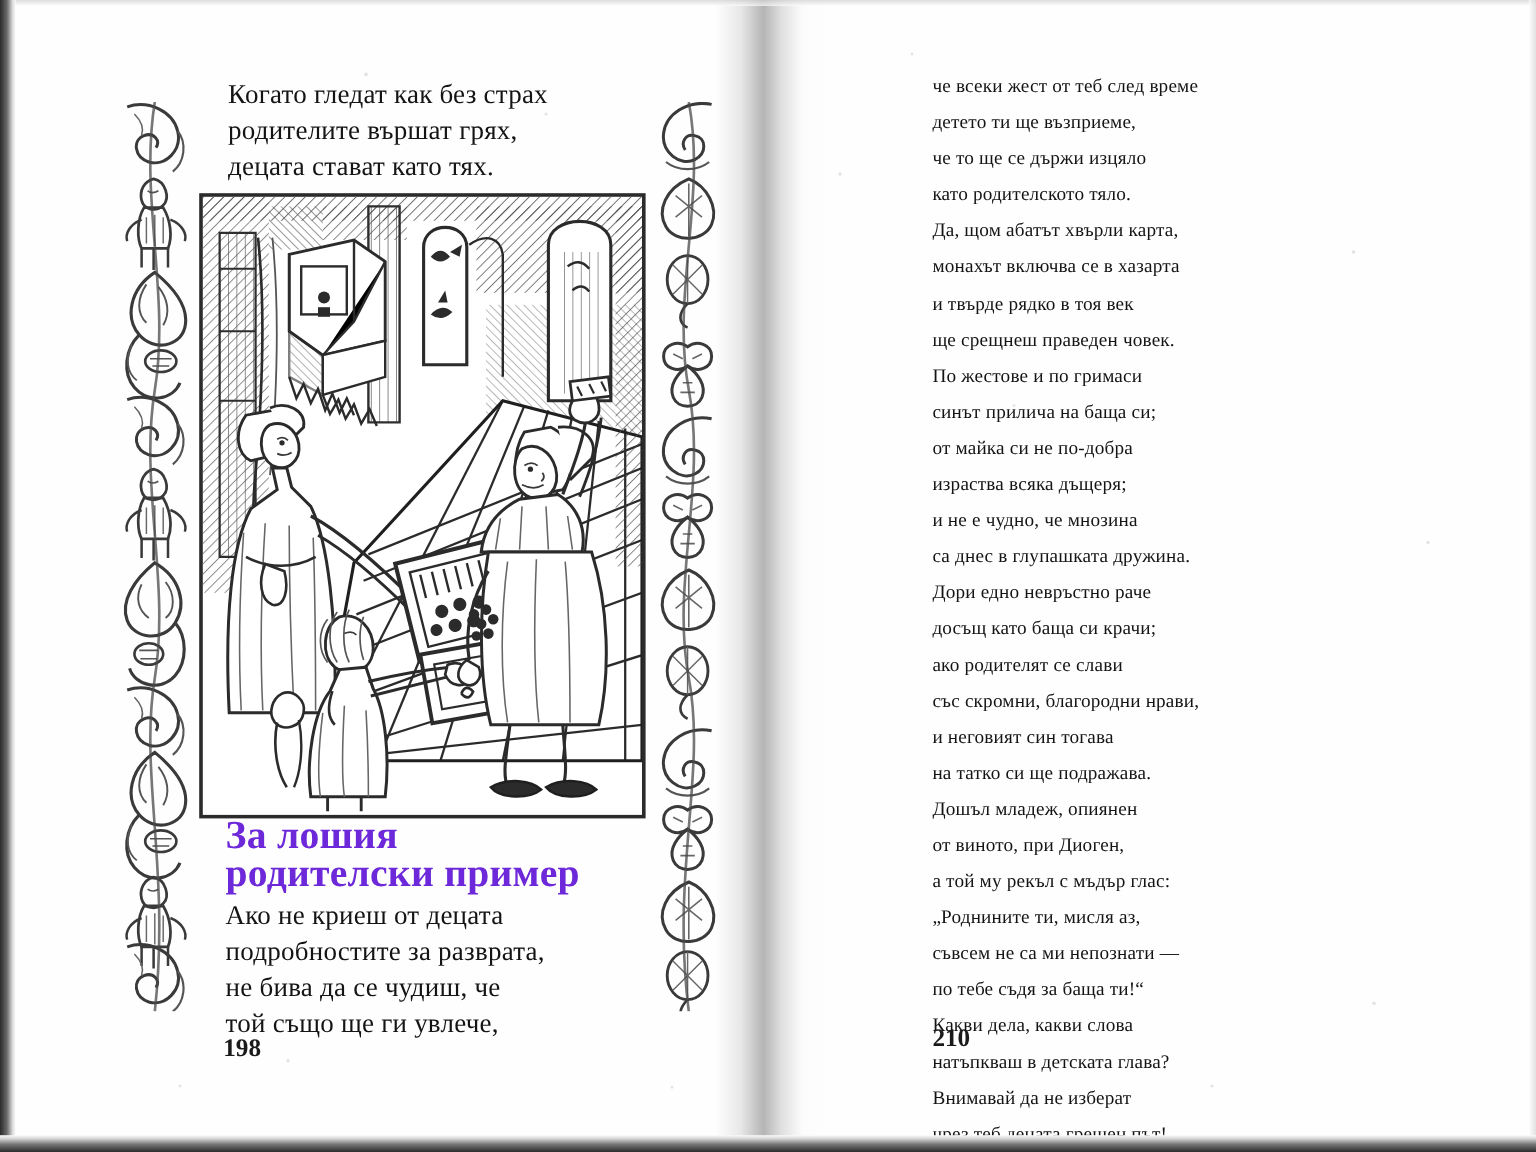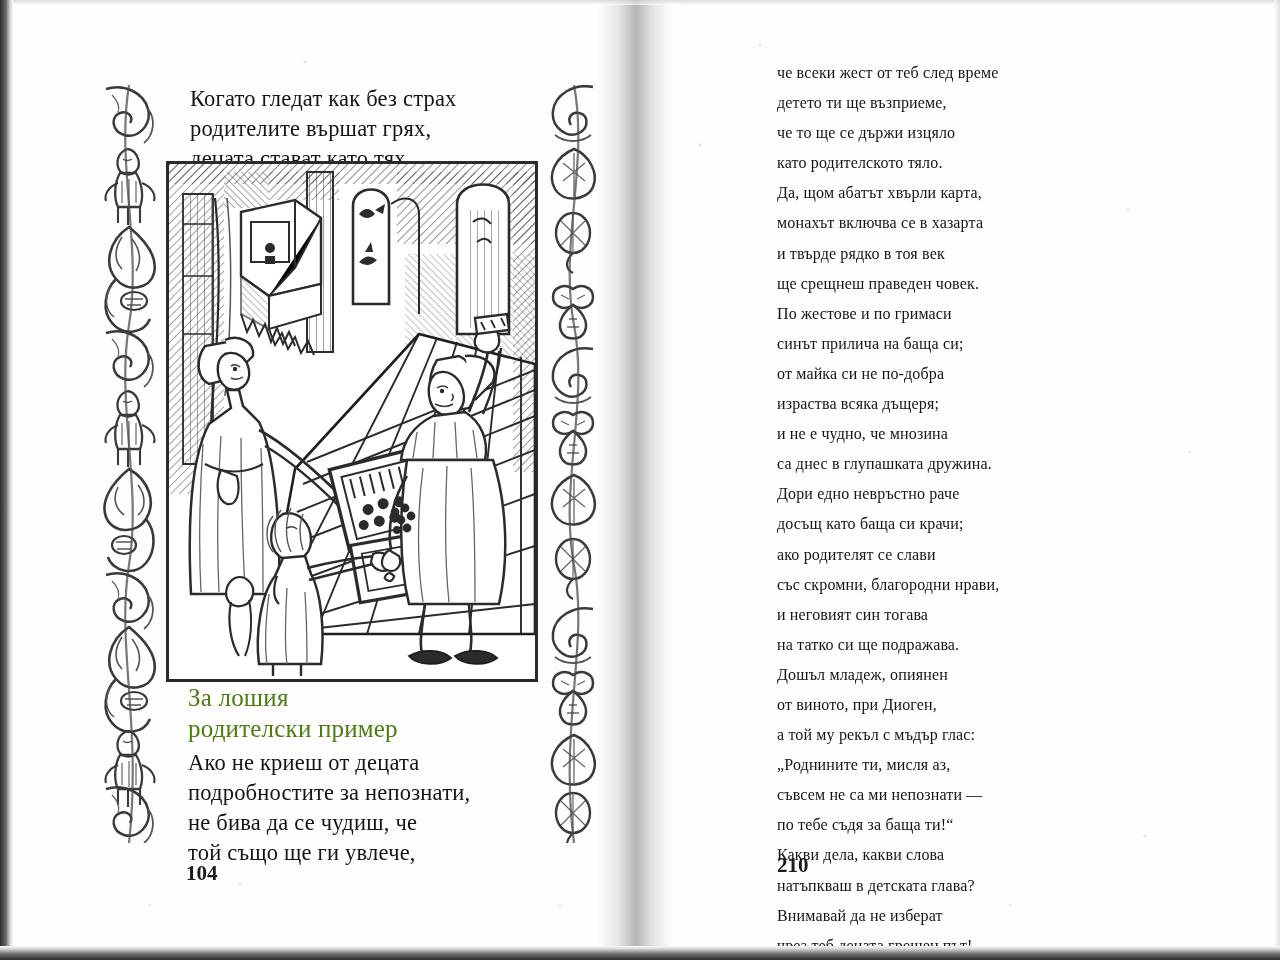--- a/index.html
+++ b/index.html
@@ -48,34 +48,34 @@
   #left-content{position:absolute;left:0;top:0;width:660px;height:960px;}
 
   .verse{
     position:absolute;
     font-size:22.5px;
     line-height:30px;
     color:#141414;
     letter-spacing:.2px;
     white-space:pre-line;
   }
-  #stanza-top{left:190px;top:64px;width:330px;margin-top:20px;}
+  #stanza-top{left:190px;top:64px;width:330px;}
 
   
   #illus-wrap{position:absolute;left:166px;top:161px;width:372px;height:521px;}
   #illus-frame{position:absolute;inset:0;border:3px solid #2b2b2b;background:#fff;overflow:hidden;}
 
   
   .orn{position:absolute;top:85px;height:758px;width:62px;overflow:hidden;}
   #orn-left{left:98px;}
   #orn-right{left:543px;}
 
   #heading{
     position:absolute;left:188px;top:682px;width:330px;
-    font-size:25px;line-height:31px;font-weight:normal;color:#4d7c0f;
+    font-size:33px;line-height:31px;font-weight:bold;color:#6d28d9;
     white-space:pre-line;letter-spacing:.2px;
   }
   #stanza-bottom{left:188px;top:748px;width:340px;}
 
   .folio{
     position:absolute;font-size:21px;font-weight:bold;color:#1a1a1a;
     font-family:"Liberation Serif","DejaVu Serif",serif;
   }
   #folio-left{left:186px;top:861px;}
 
@@ -407,25 +407,25 @@
 
           <rect x="344" y="8" width="22" height="300" fill="url(#hatch)" opacity=".7"></rect>
         </svg>
       </div>
     </div>
 
     <div id="heading">За лошия
 родителски пример</div>
 
     <div class="verse" id="stanza-bottom">Ако не криеш от децата
-подробностите за непознати,
+подробностите за разврата,
 не бива да се чудиш, че
 той също ще ги увлече,</div>
 
-    <div class="folio" id="folio-left">104</div>
+    <div class="folio" id="folio-left">198</div>
   </div>
 
   <div id="right-content">
     <div id="stanza-right">че всеки жест от теб след време
 детето ти ще възприеме,
 че то ще се държи изцяло
 като родителското тяло.
 Да, щом абатът хвърли карта,
 монахът включва се в хазарта
 и твърде рядко в тоя век

